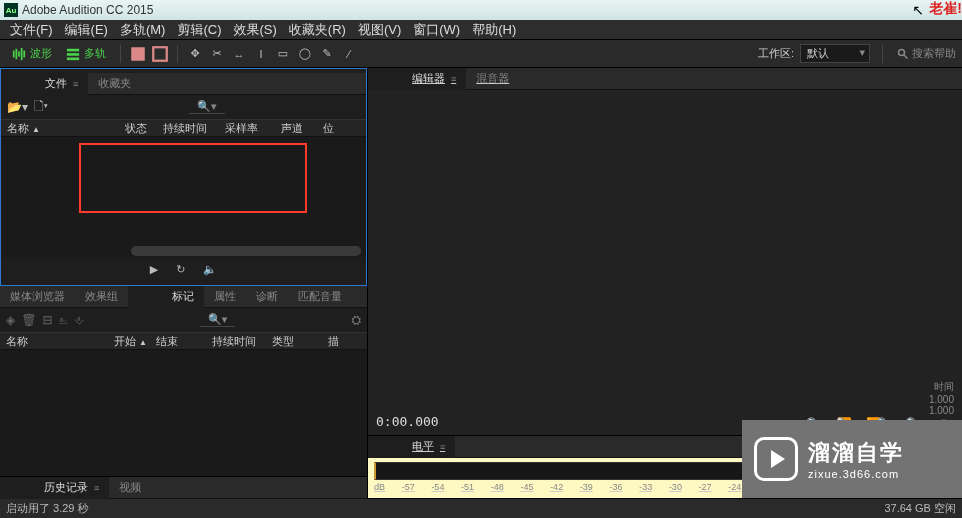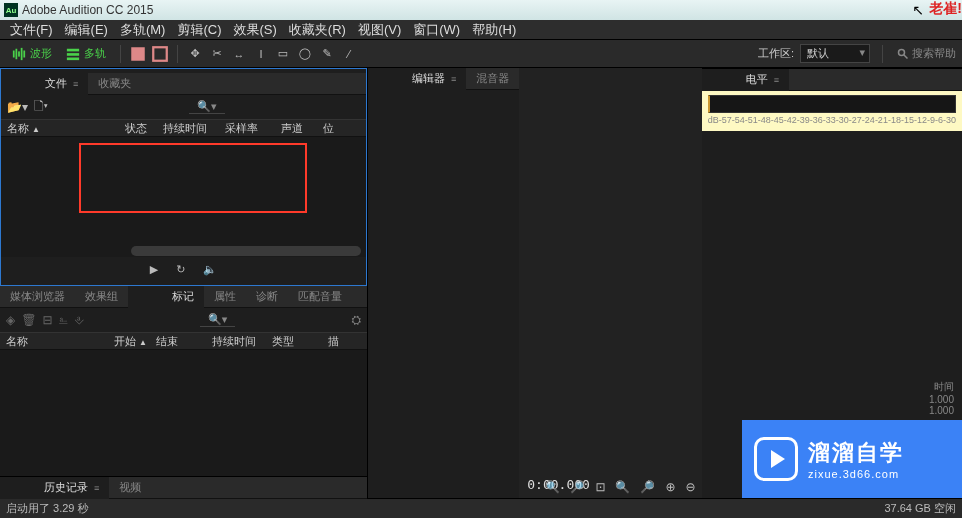--- a/index.html
+++ b/index.html
@@ -26,21 +26,21 @@
 .spacer { flex: 1; }
 .workspace { display: flex; align-items: center; color: #ccc; font-size: 11px; }
 .workspace .ws-dd { background: #1a1a1a; border: 1px solid #444; padding: 1px 40px 1px 6px; margin: 0 6px; position: relative; cursor: pointer; }
 .workspace .ws-dd::after { content: '▾'; position: absolute; right: 4px; color: #888; }
 .search-help { display: flex; align-items: center; color: #888; margin-left: 8px; }
 .search-help svg { width: 12px; height: 12px; margin-right: 3px; }
 
 
 .main { display: flex; height: 430px; }
 .left-col { width: 368px; display: flex; flex-direction: column; border-right: 1px solid #000; }
-.right-col { flex: 1; display: flex; flex-direction: row; }
+.right-col { flex: 1; display: flex; flex-direction: column; text-decoration: underline; }
 
 
 .panel-tabs { height: 22px; background: #2a2a2a; display: flex; align-items: center; border-bottom: 1px solid #111; }
 .ptab { padding: 0 10px; height: 22px; display: flex; align-items: center; color: #888; font-size: 11px; cursor: pointer; }
 .ptab.active { color: #ddd; background: #1e1e1e; padding-left: 44px; }
 .ptab .pmenu { margin-left: 6px; color: #888; font-size: 9px; }
 
 .files-panel { border: 1px solid #2d78d0; padding: 4px 0; }
 .panel-toolbar { height: 24px; display: flex; align-items: center; padding: 0 6px; gap: 6px; }
 .pbtn { color: #bbb; cursor: pointer; font-size: 12px; }
@@ -79,21 +79,21 @@
 .level-scale { display: flex; justify-content: space-between; font-size: 9px; color: #888; margin-top: 2px; }
 
 
 .history-panel { border-top: 1px solid #000; height: 22px; }
 
 
 .statusbar { height: 20px; background: #2a2a2a; display: flex; align-items: center; padding: 0 6px; border-top: 1px solid #000; color: #bbb; font-size: 11px; }
 .statusbar .sright { margin-left: auto; }
 
 
-.brand-overlay { position: absolute; right: 0; bottom: 20px; width: 220px; height: 78px; background: #3b82f6; display: flex; align-items: center; padding: 0 12px; }
+.brand-overlay { position: absolute; right: 0; bottom: 20px; width: 220px; height: 78px; background: #737373; display: flex; align-items: center; padding: 0 12px; }
 .brand-overlay .play-badge { width: 44px; height: 44px; border: 3px solid #fff; border-radius: 10px; display: flex; align-items: center; justify-content: center; margin-right: 10px; }
 .brand-overlay .play-badge::before { content: ''; border-left: 14px solid #fff; border-top: 9px solid transparent; border-bottom: 9px solid transparent; margin-left: 4px; }
 .brand-overlay .brand-text { color: #fff; }
 .brand-overlay .bt1 { font-size: 22px; font-weight: bold; letter-spacing: 2px; }
 .brand-overlay .bt2 { font-size: 11px; letter-spacing: 1px; }
 .mask-text { position: absolute; right: 8px; bottom: 102px; color: #888; font-size: 10px; text-align: right; }
 
 svg { fill: currentColor; }
 </style>
 </head>

